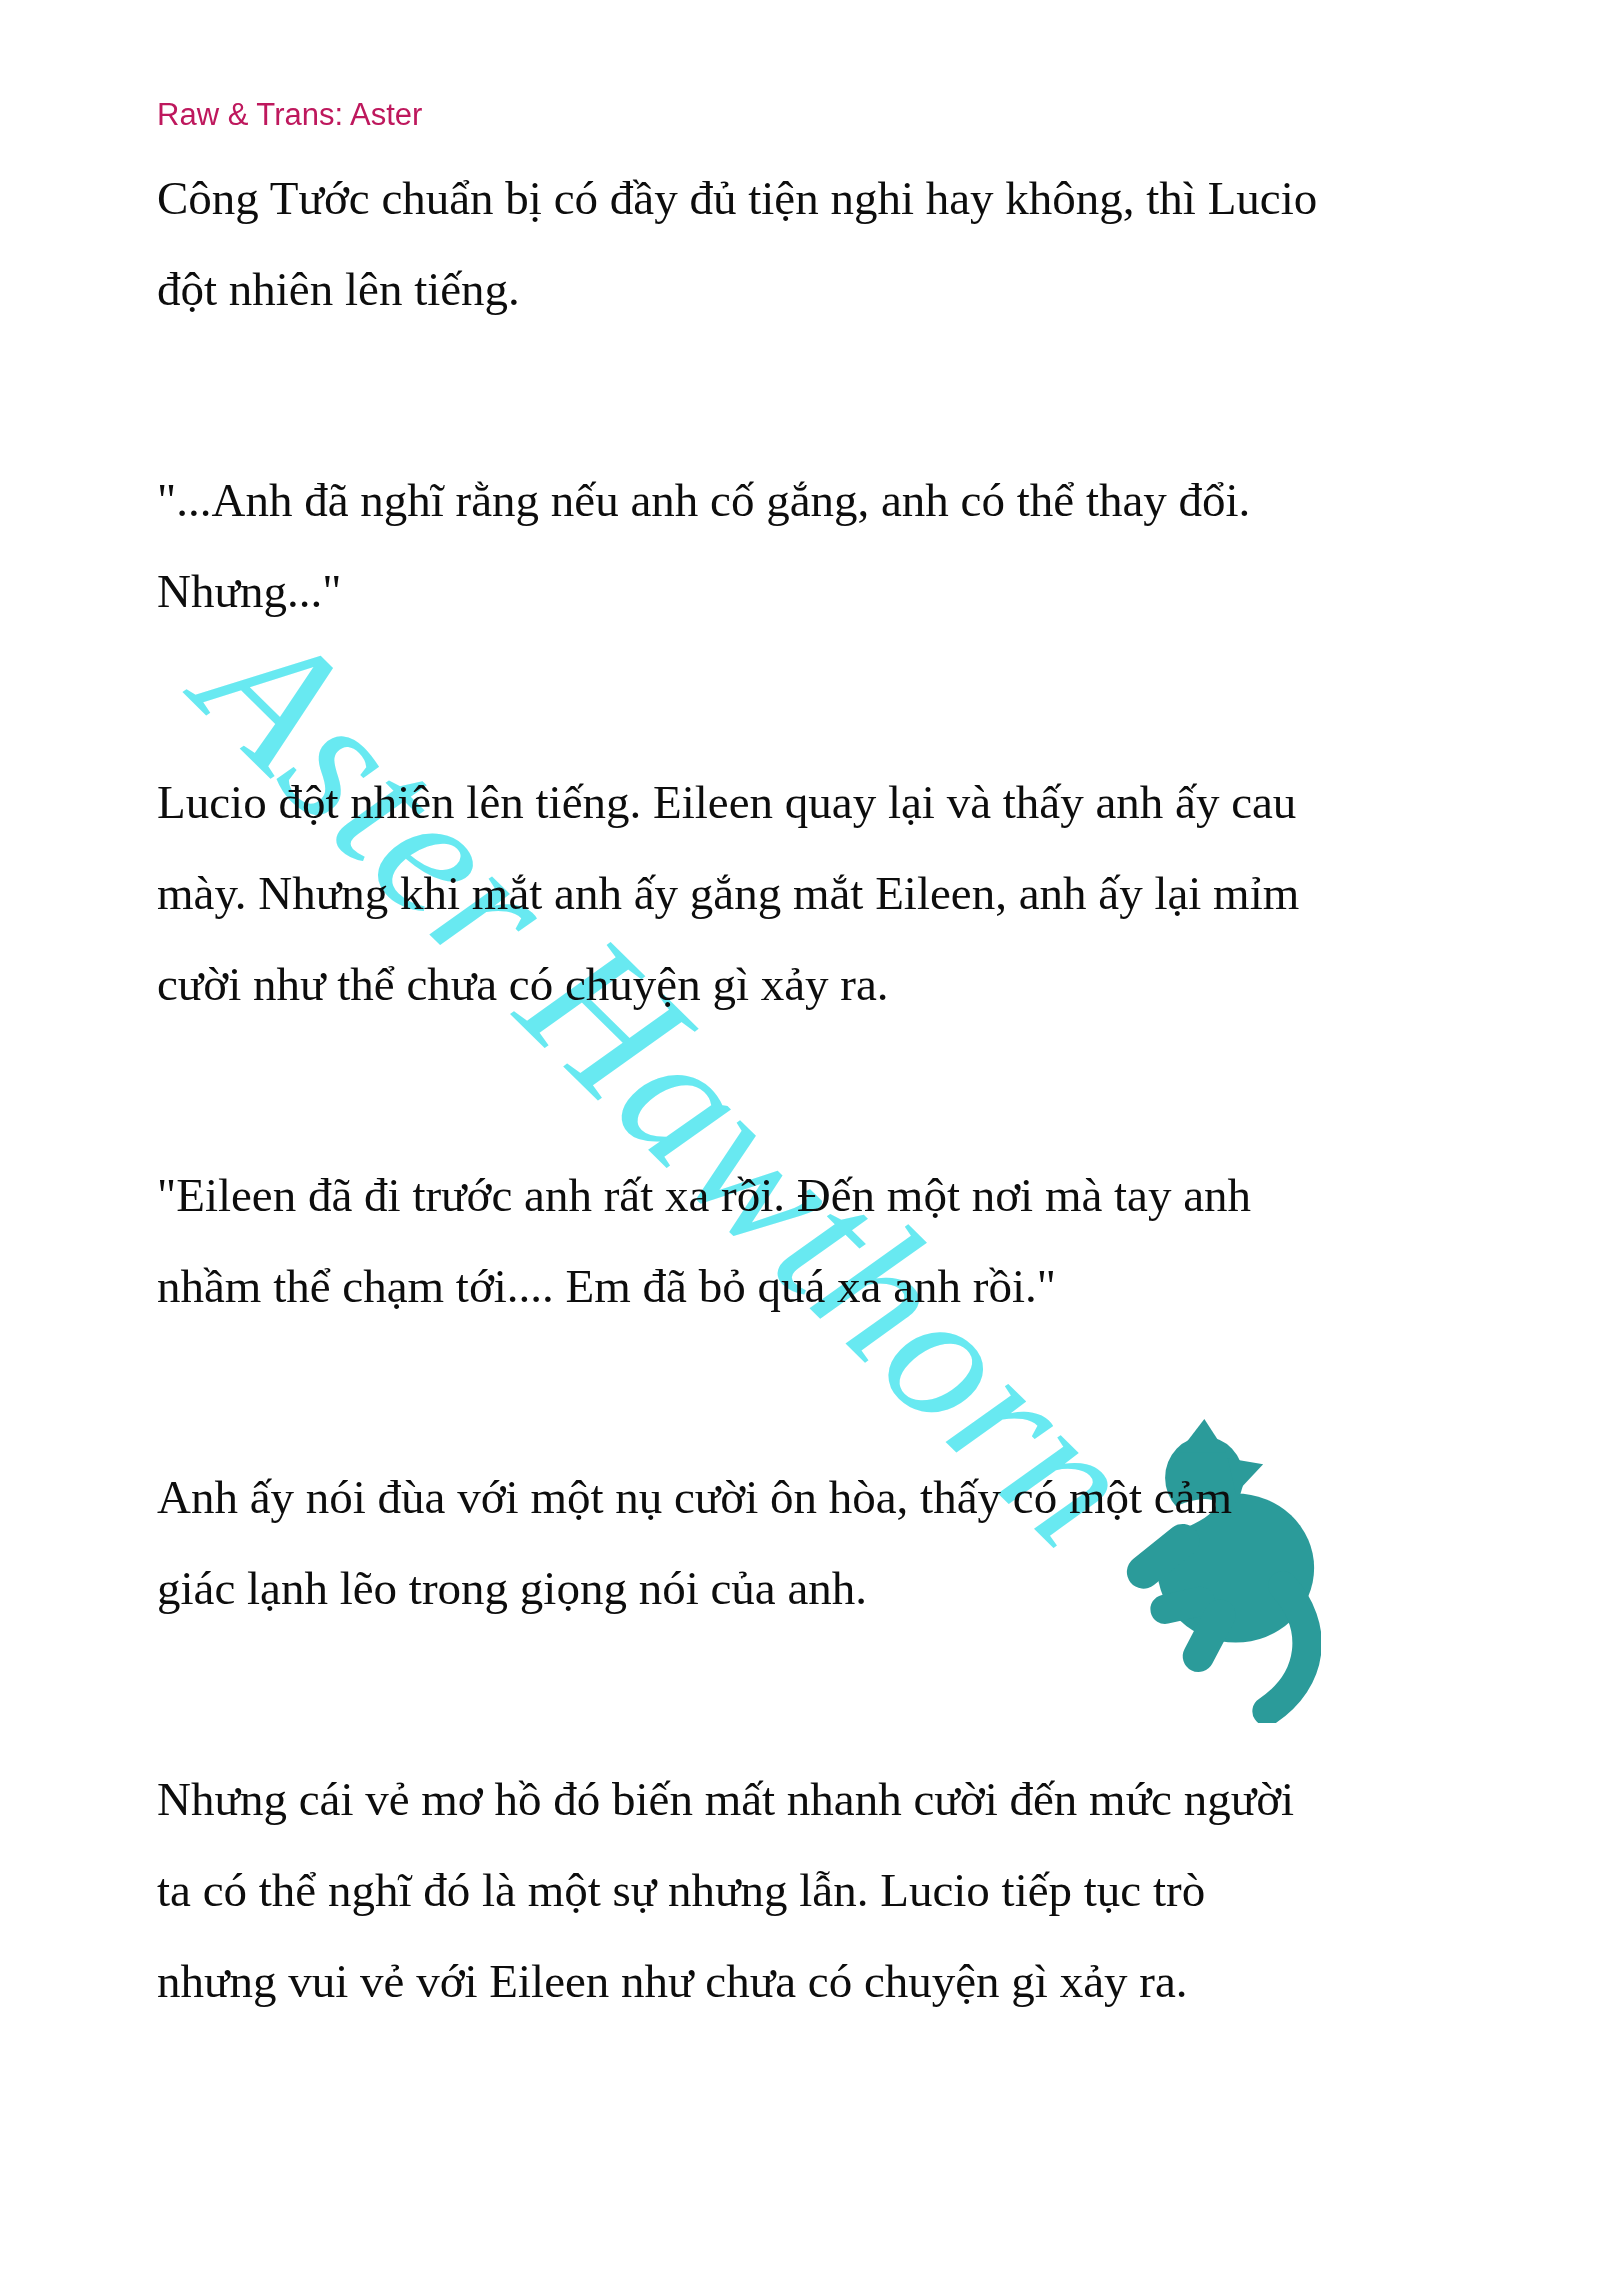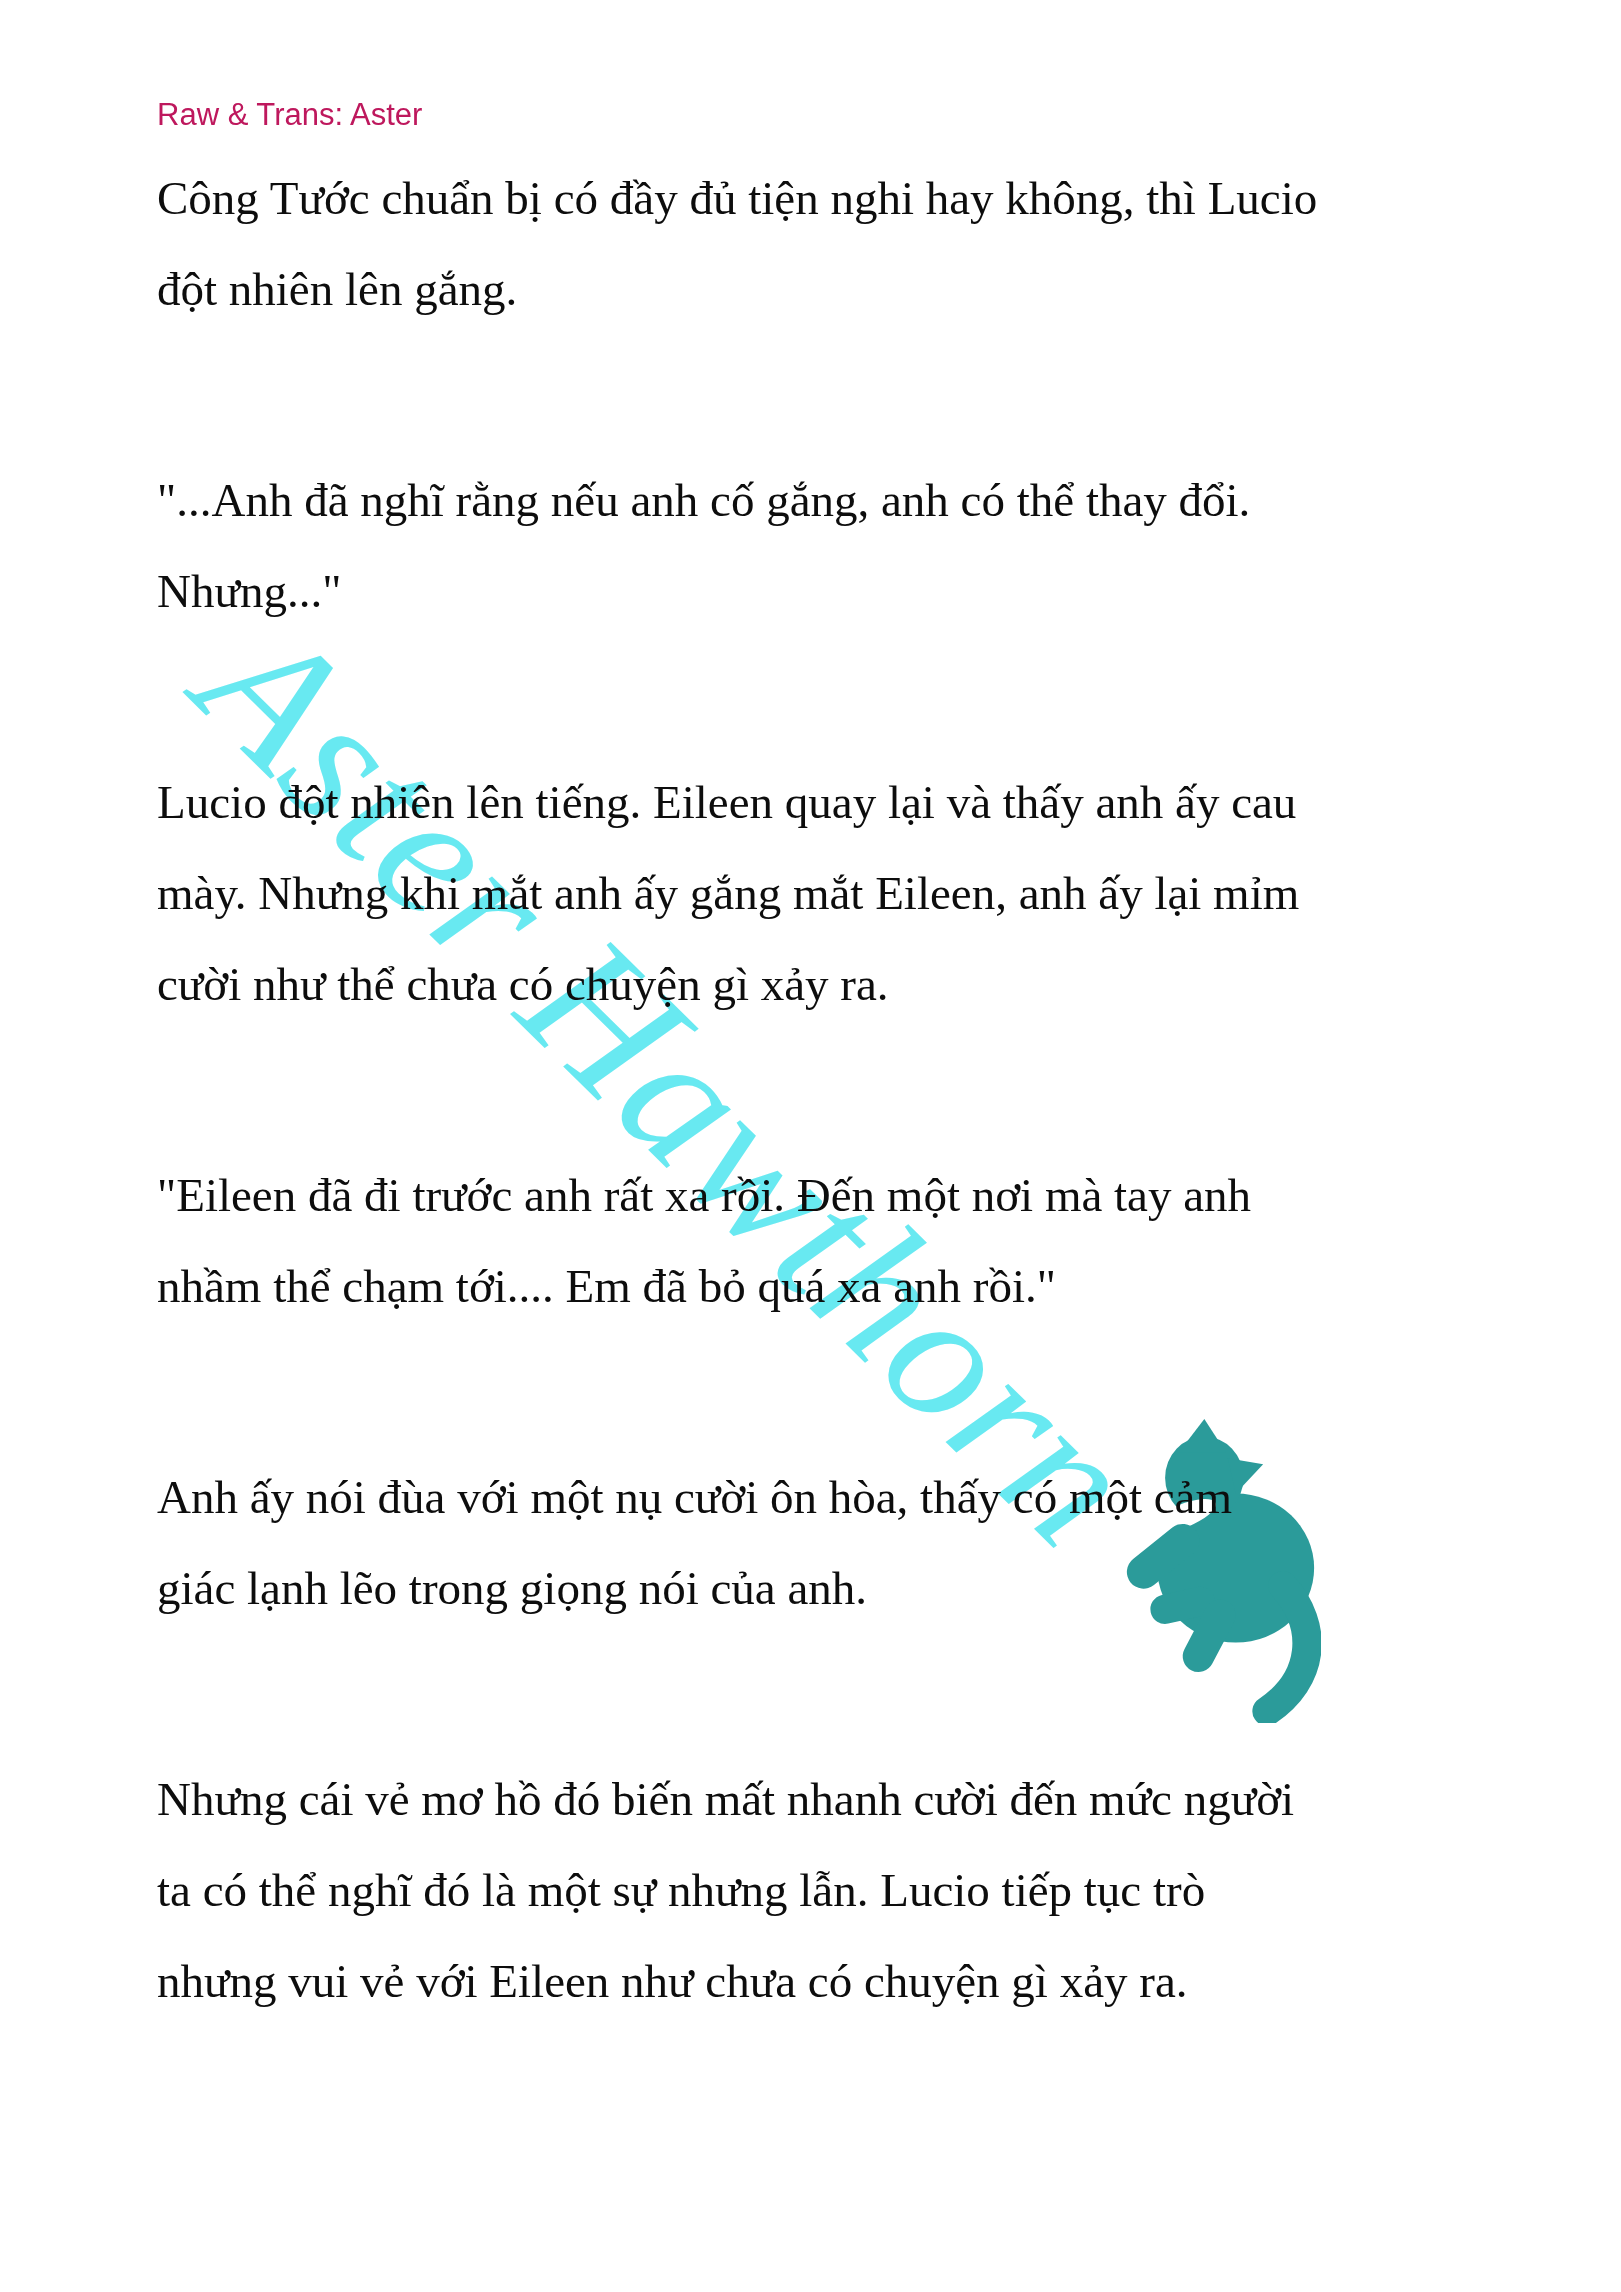--- a/index.html
+++ b/index.html
@@ -81,21 +81,21 @@
 
     <path class="cat-stroke" d="M166,170 C204,212 198,266 150,298" fill="none" stroke-width="30" stroke-linecap="round" stroke="#2b9b9a"></path>
   </svg>
 
   <div class="content" style="color: rgb(13, 13, 13);">
 
     <div class="credit">Raw &amp; Trans: Aster</div>
 
     <div class="para para-first">
       <div class="line">Công Tước chuẩn bị có đầy đủ tiện nghi hay không, thì Lucio</div>
-      <div class="line">đột nhiên lên gắng.</div>
+      <div class="line">đột nhiên lên tiếng.</div>
     </div>
 
     <div class="para">
       <div class="line">"...Anh đã nghĩ rằng nếu anh cố gắng, anh có thể thay đổi.</div>
       <div class="line">Nhưng..."</div>
     </div>
 
     <div class="para">
       <div class="line">Lucio đột nhiên lên tiếng. Eileen quay lại và thấy anh ấy cau</div>
       <div class="line">mày. Nhưng khi mắt anh ấy gắng mắt Eileen, anh ấy lại mỉm</div>

